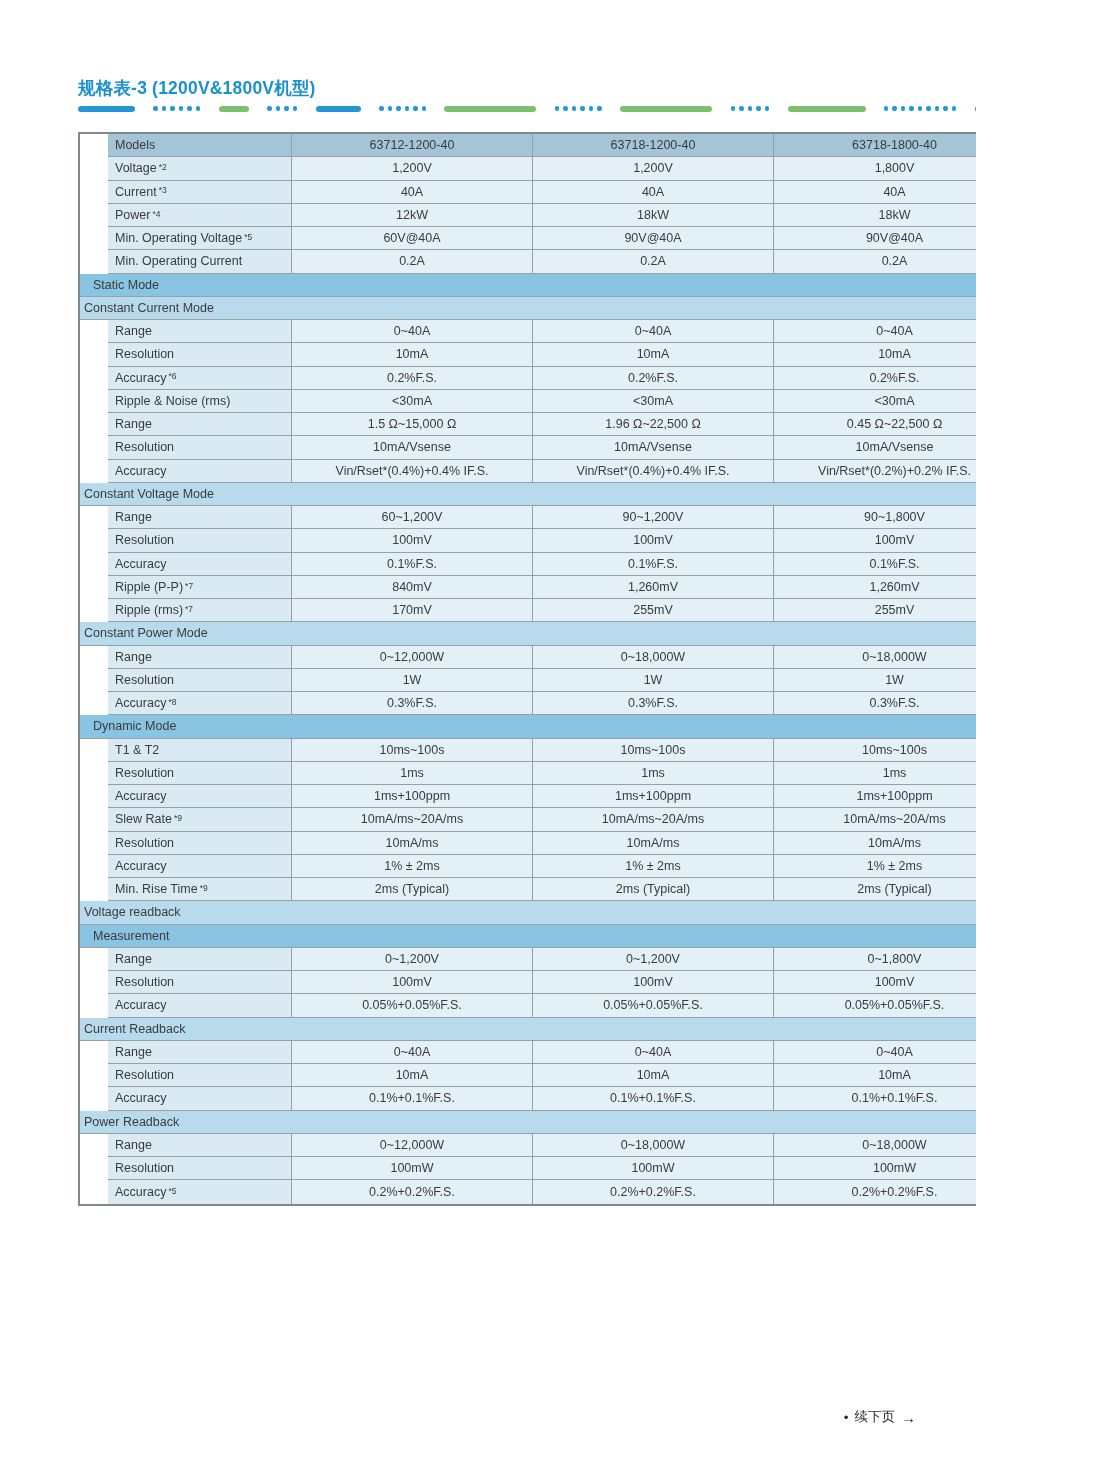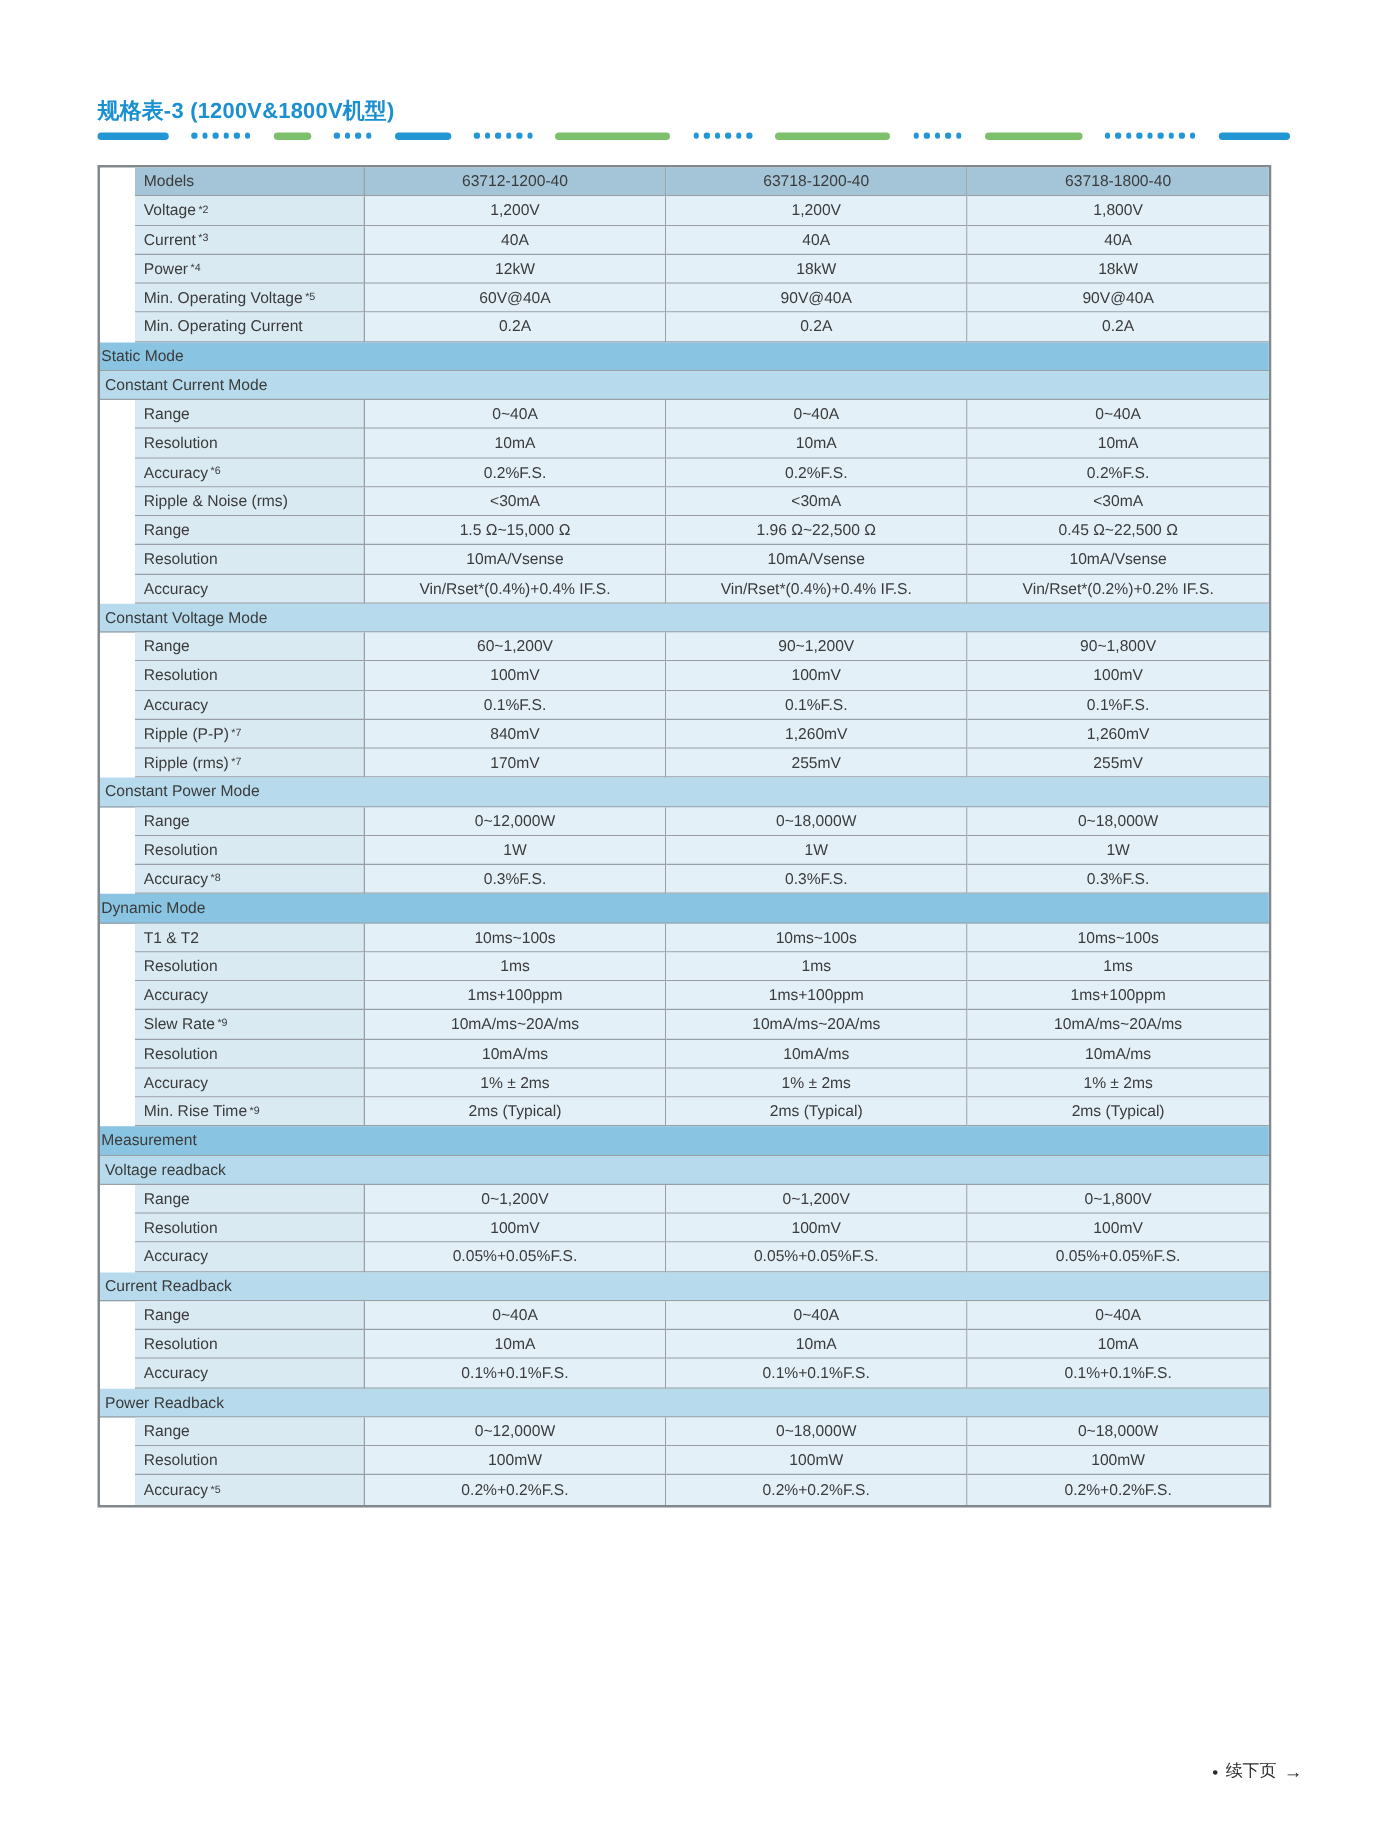--- a/index.html
+++ b/index.html
@@ -5,41 +5,41 @@
   :root{
     --blue:#2297d4; --green:#7cc06c;
     --hdr-bg:#a4c5d8; --section-bg:#89c5e2; --subsection-bg:#b7dbed;
     --label-bg:#d9eaf3; --value-bg:#e3f0f8;
     --inner-border:#98a0a5; --outer-border:#82898d;
     --text:#3b3b3b; --title:#1b90d0;
   }
   *{margin:0;padding:0;box-sizing:border-box;}
   html,body{background:#ffffff;}
   body{font-family:"Liberation Sans", sans-serif; color:var(--text);}
-  .page{position:relative;width:1102px;height:1470px;background:#fff;overflow:hidden;}
+  .page{position:relative;width:976px;height:1470px;background:#fff;overflow:hidden;}
 
   .title{position:absolute;left:78px;top:76px;font-size:17.5px;font-weight:bold;color:var(--title);letter-spacing:0.2px;}
 
   .divider{position:absolute;left:78px;top:105px;width:954px;height:7px;display:flex;align-items:center;justify-content:space-between;}
   .divider .bar{height:6px;border-radius:3px;flex:0 0 auto;}
   .divider .dots{display:flex;gap:4px;align-items:center;flex:0 0 auto;}
   .divider .dot{width:4.5px;height:4.5px;border-radius:50%;}
 
   .spec-table{position:absolute;left:78px;top:132px;width:939px;display:grid;
     grid-template-columns:212px 241px 241px 241px;grid-auto-rows:23.25px;
     border:2px solid var(--outer-border);background:#fff;font-size:12.5px;}
   .cell{display:flex;align-items:center;border-right:1px solid var(--inner-border);
     border-bottom:1px solid var(--inner-border);overflow:hidden;white-space:nowrap;}
   .cell.lastcol{border-right:none;}
   .cell.lastrow{border-bottom:none;}
   .lbl{background:var(--label-bg);padding-left:7px;justify-content:flex-start;margin-left:28px;}
   .val{background:var(--value-bg);justify-content:center;}
   .hdr{background:var(--hdr-bg);}
   .hdr.lbl{background:var(--hdr-bg);}
-  .section{grid-column:1 / -1;background:var(--section-bg);padding-left:1px;justify-content:flex-start;border-right:none;}
+  .section{grid-column:1 / -1;background:var(--section-bg);padding-left:13px;justify-content:flex-start;border-right:none;}
   .subsection{grid-column:1 / -1;background:var(--subsection-bg);padding-left:4px;justify-content:flex-start;border-right:none;}
   sup.fn{font-size:8.5px;margin-left:2px;line-height:1;transform:translateY(-1px);}
 
   .footer{position:absolute;top:1408px;right:60px;font-size:13.5px;color:#2b2b2b;display:flex;align-items:center;gap:6px;}
   .footer .arrow{font-weight:bold;font-size:15px;color:#1c1c1c;}
 </style>
 </head>
 <body>
 
 <div class="page">
@@ -212,22 +212,22 @@
       <div class="cell val">10mA/ms</div>
       <div class="cell val lastcol">10mA/ms</div>
       <div class="cell lbl">Accuracy</div>
       <div class="cell val">1% ± 2ms</div>
       <div class="cell val">1% ± 2ms</div>
       <div class="cell val lastcol">1% ± 2ms</div>
       <div class="cell lbl">Min. Rise Time<sup class="fn">*9</sup></div>
       <div class="cell val">2ms (Typical)</div>
       <div class="cell val">2ms (Typical)</div>
       <div class="cell val lastcol">2ms (Typical)</div>
+      <div class="cell subsection">Voltage readback</div>
       <div class="cell section">Measurement</div>
-      <div class="cell subsection">Voltage readback</div>
       <div class="cell lbl">Range</div>
       <div class="cell val">0~1,200V</div>
       <div class="cell val">0~1,200V</div>
       <div class="cell val lastcol">0~1,800V</div>
       <div class="cell lbl">Resolution</div>
       <div class="cell val">100mV</div>
       <div class="cell val">100mV</div>
       <div class="cell val lastcol">100mV</div>
       <div class="cell lbl">Accuracy</div>
       <div class="cell val">0.05%+0.05%F.S.</div>

